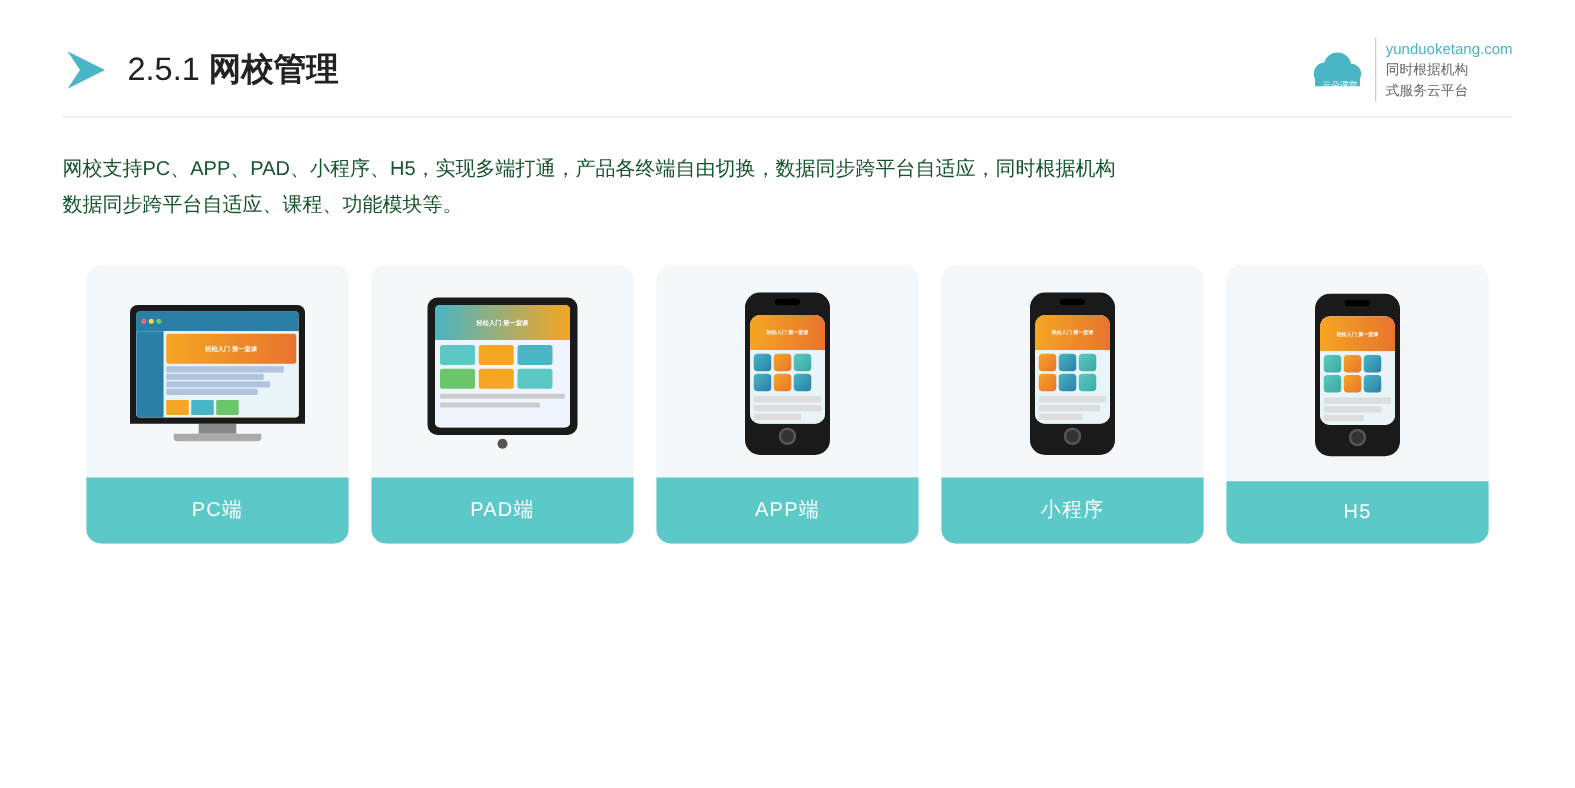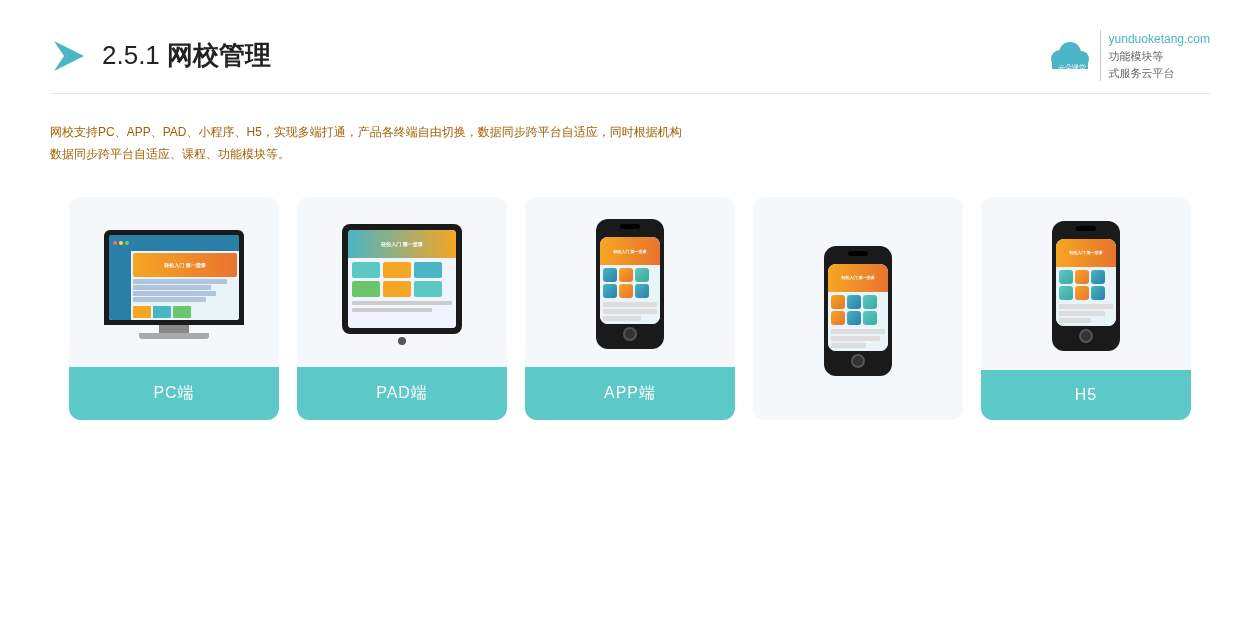--- a/index.html
+++ b/index.html
@@ -78,22 +78,22 @@
     }
 
     .brand-text .site {
       color: #4ab5c4;
       font-size: 12px;
       text-align: right;
     }
 
     
     .description {
-      font-size: 12px;
-      color: #a16207;
+      font-size: 16px;
+      color: #14532d;
       line-height: 1.8;
       margin-bottom: 32px;
     }
 
     
     .cards-container {
       display: flex;
       gap: 18px;
       justify-content: center;
       align-items: stretch;
@@ -385,21 +385,21 @@
 
         <svg class="brand-logo-icon" viewBox="0 0 44 38" xmlns="http://www.w3.org/2000/svg">
           <circle cx="12" cy="22" r="9" fill="#4ab5c4"></circle>
           <circle cx="22" cy="16" r="11" fill="#4ab5c4"></circle>
           <circle cx="33" cy="22" r="8" fill="#4ab5c4"></circle>
           <rect x="4" y="22" width="36" height="10" fill="#4ab5c4"></rect>
           <text x="10" y="33" font-size="7" fill="#fff" font-family="sans-serif">云朵课堂</text>
         </svg>
         <div class="brand-text">
           <span class="site">yunduoketang.com</span>
-          <span>功能模块等</span>
+          <span>同时根据机构</span>
           <span>式服务云平台</span>
         </div>
       </div>
     </div>
   </div>
 
   <div class="description">
     <div>网校支持PC、APP、PAD、小程序、H5，实现多端打通，产品各终端自由切换，数据同步跨平台自适应，同时根据机构</div>
     <div>数据同步跨平台自适应、课程、功能模块等。</div>
   </div>
@@ -516,20 +516,21 @@
                 <div class="phone-icon-block green"></div>
                 <div style="width:100%;height:5px;background:#ddd;border-radius:1px;margin-top:2px"></div>
                 <div style="width:90%;height:5px;background:#ddd;border-radius:1px"></div>
                 <div style="width:65%;height:5px;background:#ddd;border-radius:1px"></div>
               </div>
             </div>
             <div class="phone-home-btn"></div>
           </div>
         </div>
       </div>
+      <div class="card-label">小程序</div>
     </div>
 
     <div class="card">
       <div class="card-device-area">
         <div class="device-phone">
           <div class="phone-body">
             <div class="phone-notch"></div>
             <div class="phone-screen">
               <div class="phone-screen-banner">
                 <span class="phone-screen-banner-text">轻松入门 第一堂课</span>

